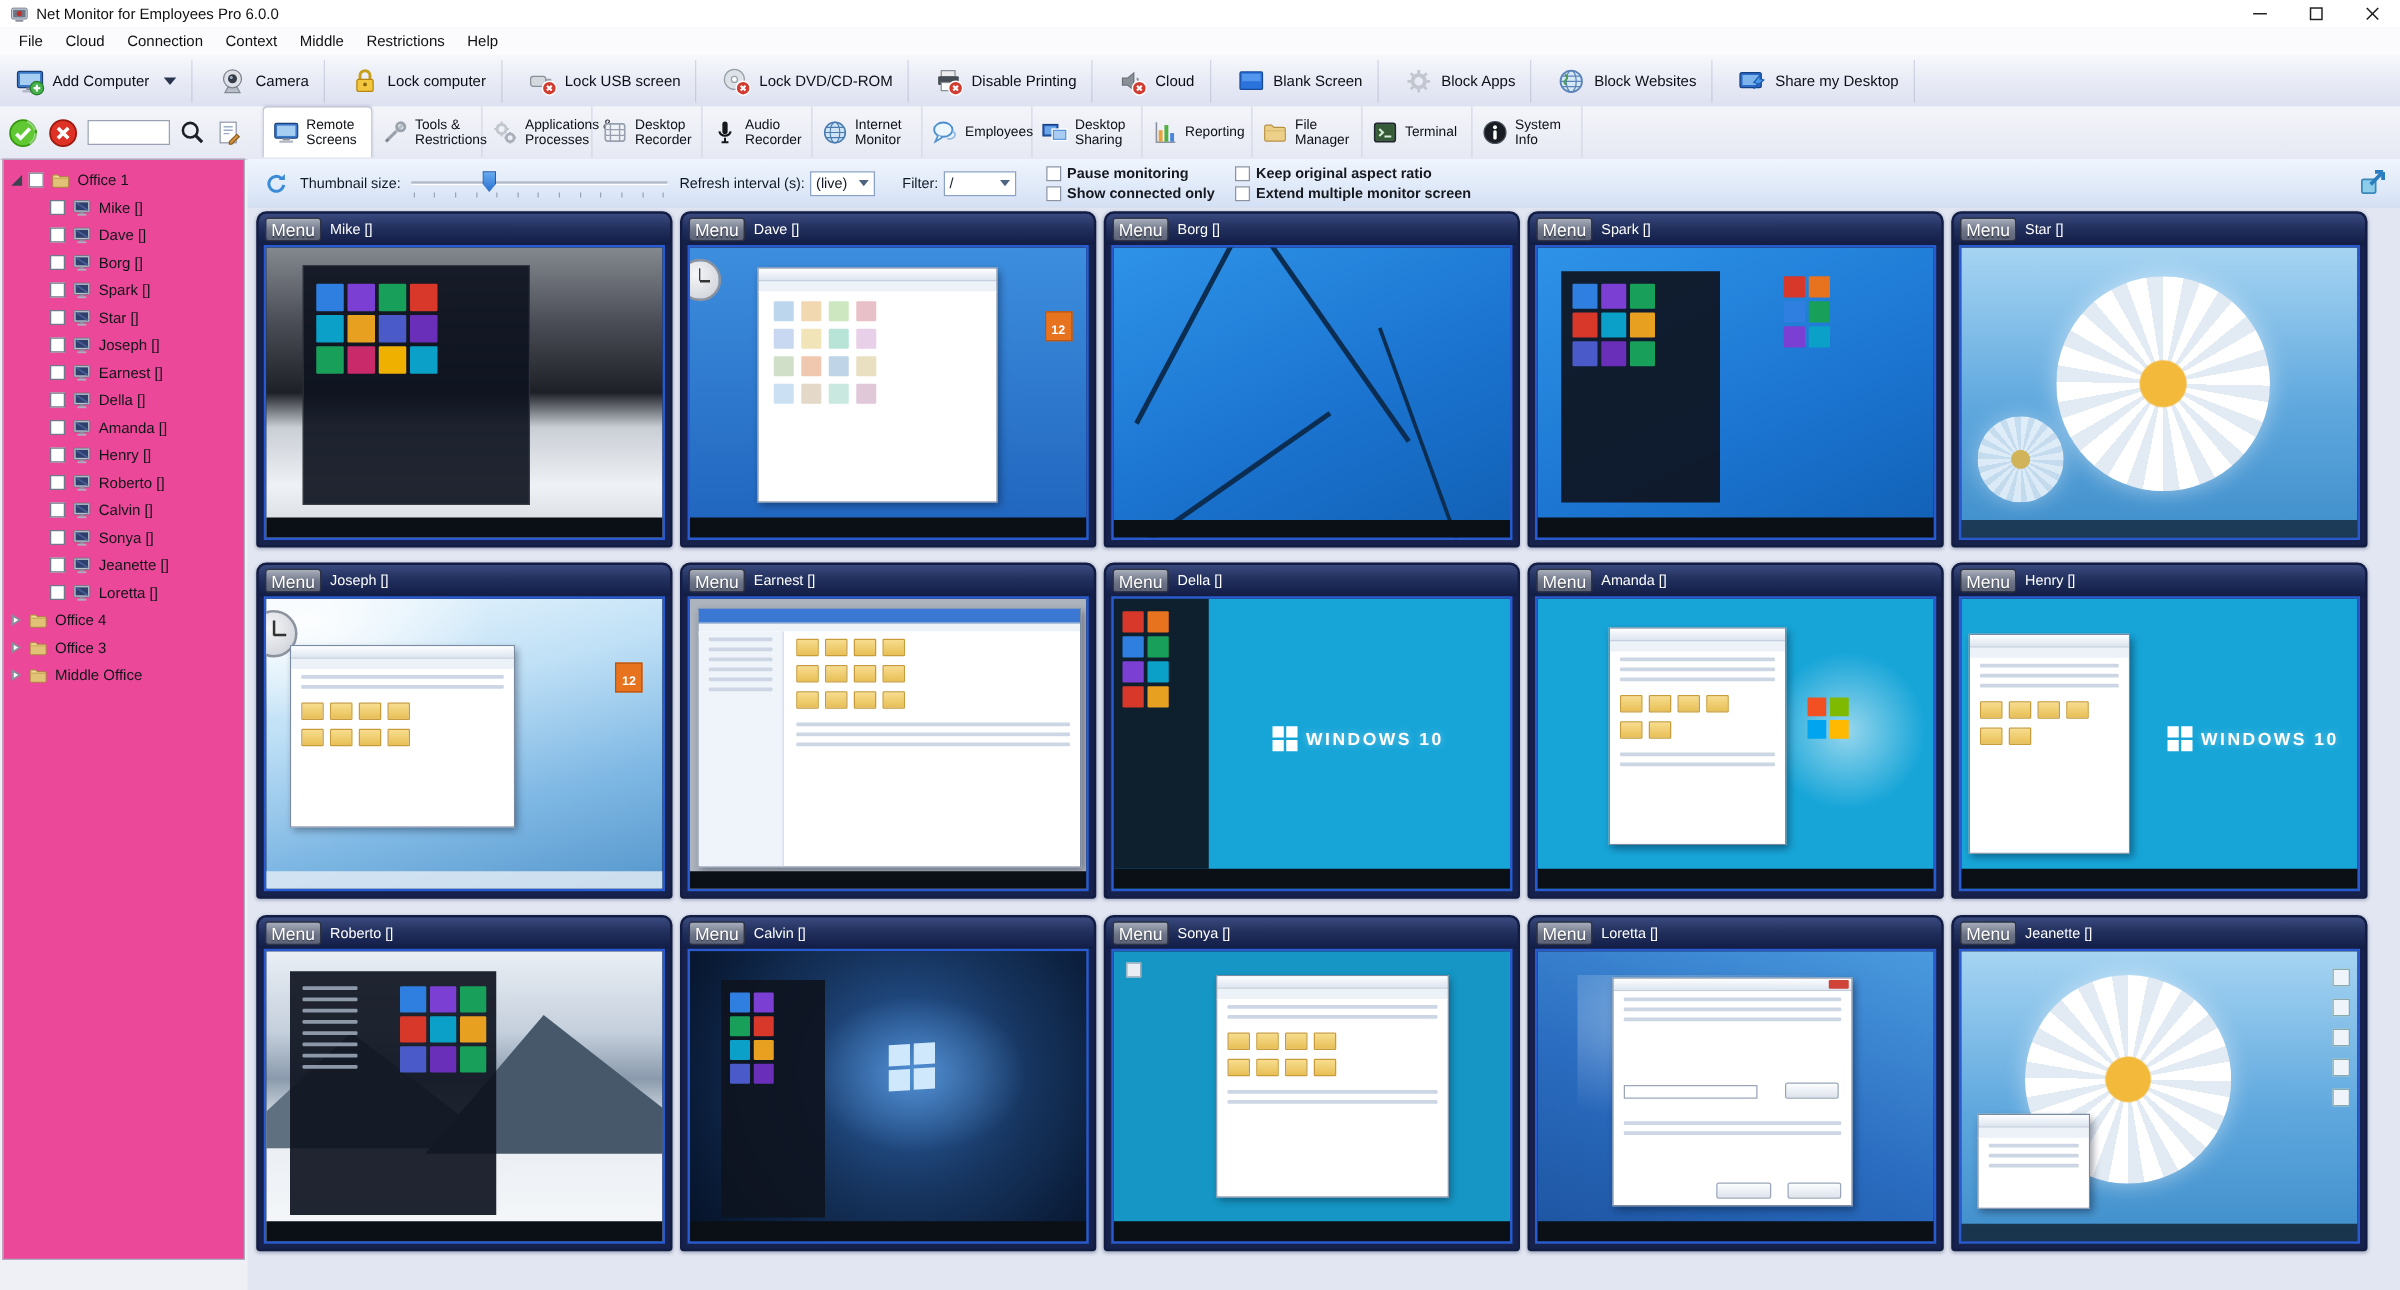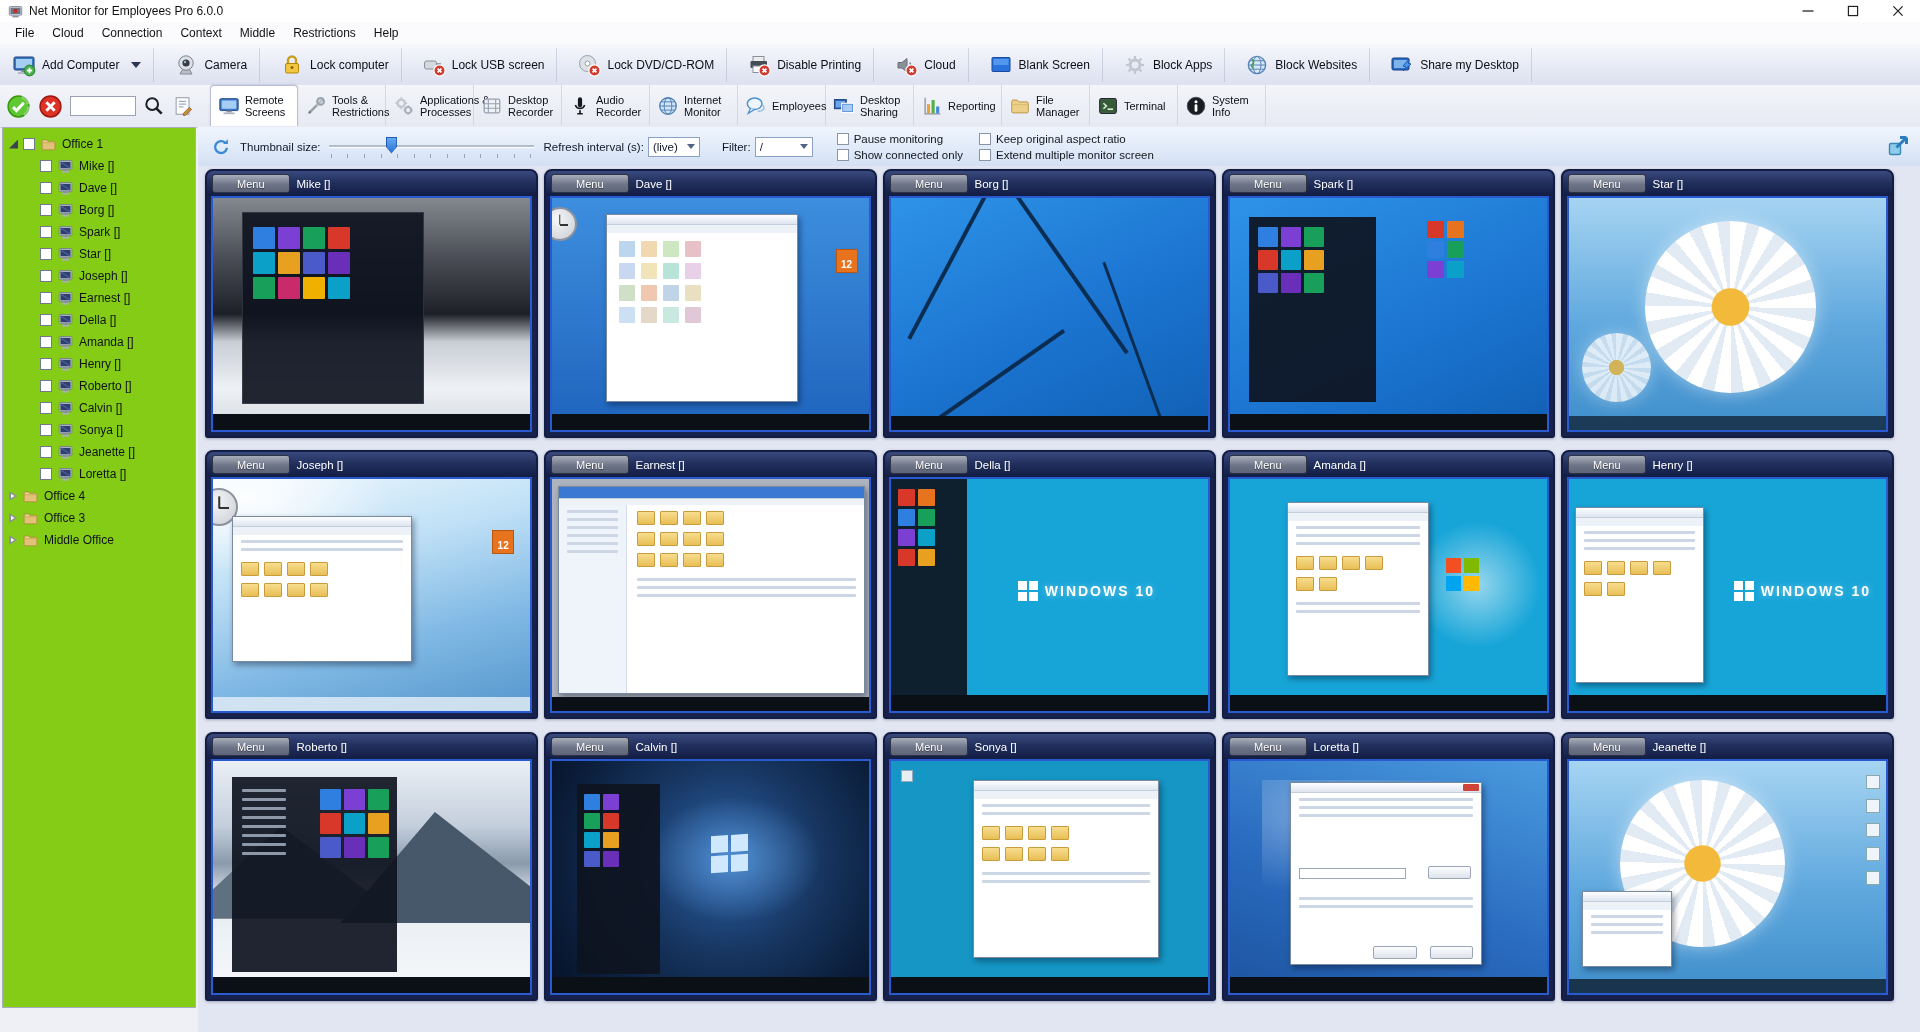--- a/index.html
+++ b/index.html
@@ -56,43 +56,43 @@
   #thumb-slider .ticks i{width:1px;height:4px;background:#9aa4b6;}
   #thumb-slider .handle{position:absolute;top:1px;width:9px;height:15px;
       background:linear-gradient(180deg,#66aaf0,#2a70d0);border:1px solid #1d5cb4;
       clip-path:polygon(0 0,100% 0,100% 62%,50% 100%,0 62%);}
   .combo{height:20px;background:#fff;border:1px solid #8aa0c4;display:inline-flex;align-items:center;
          justify-content:space-between;padding:0 4px;margin:0 8px 0 4px;box-sizing:border-box;}
   .combo .val{font-size:11.5px;color:#101826;}
   .chev{width:0;height:0;border-left:4px solid transparent;border-right:4px solid transparent;
         border-top:5px solid #4e6480;margin-left:6px;}
   .ckcol{display:flex;flex-direction:column;justify-content:center;gap:4px;margin-left:16px;}
-  .ck{display:flex;align-items:center;gap:5px;}
+  .ck{display:flex;align-items:center;gap:5px;font-weight:bold;}
   .ck .box{width:12px;height:12px;background:#fff;border:1px solid #8a94a6;box-sizing:border-box;}
   #expand-btn{position:absolute;right:10px;top:7px;}
 
   
-  #sidebar{position:absolute;left:2px;top:127px;width:194px;height:881px;background:#84cc16;
+  #sidebar{position:absolute;left:2px;top:127px;width:194px;height:881px;background:#ec4899;
            border:1px solid #a8adbd;box-sizing:border-box;overflow:hidden;}
   .trow{display:flex;align-items:center;height:22px;gap:5px;font-size:12px;color:#101418;}
   .tri-exp{width:9px;height:9px;background:#3c4250;clip-path:polygon(100% 0,0 100%,100% 100%);margin-left:6px;flex:0 0 auto;}
   .tri-col{position:relative;width:8px;height:10px;margin-left:6px;flex:0 0 auto;}
   .tri-col::before{content:"";position:absolute;inset:0;background:#8a8f9c;clip-path:polygon(0 0,100% 50%,0 100%);}
   .tri-col::after{content:"";position:absolute;left:1.5px;top:2.5px;width:4px;height:5px;background:#fff;
                   clip-path:polygon(0 0,100% 50%,0 100%);}
   .tspacer{width:9px;margin-left:6px;flex:0 0 auto;}
   .tck{width:12px;height:12px;border:1px solid #707a8a;background:#fff;box-sizing:border-box;flex:0 0 auto;}
 
   
   #main{position:absolute;left:198px;top:166px;width:1722px;height:866px;background:#e2e6f2;}
   .tile{position:absolute;width:333px;height:269px;background:#16214c;border:2px solid #131d44;
         border-radius:8px 8px 3px 3px;box-sizing:border-box;box-shadow:0 1px 3px rgba(30,40,80,.35);}
   .thead{position:absolute;left:0;top:0;right:0;height:25px;display:flex;align-items:center;
          background:linear-gradient(180deg,#3a4a7e 0%,#22305e 45%,#121d45 100%);border-radius:6px 6px 0 0;}
-  .menubtn{margin-left:5px;height:17px;padding:0 24px;font-size:11px;color:#fff;display:flex;align-items:center;
+  .menubtn{margin-left:5px;height:17px;padding:0 4px;font-size:14px;color:#fff;display:flex;align-items:center;
          background:linear-gradient(180deg,#a8aeba,#6e7588 55%,#5d6478);border:1px solid #2e3344;
          border-radius:3px;text-shadow:0 1px 1px rgba(0,0,0,.5);}
   .ttitle{margin-left:7px;font-size:11.5px;color:#fff;white-space:nowrap;}
   .screen{position:absolute;left:4px;right:4px;top:25px;bottom:4px;border:2px solid #2a5ad0;
           overflow:hidden;background:#123;}
   .sc{position:absolute;}
   .tgrid{display:grid;gap:3px;}
   .tgrid i{width:var(--s);height:var(--s);display:block;border-radius:1px;}
   .win{background:#f4f6f9;border:1px solid #7a8aa0;box-shadow:2px 3px 6px rgba(0,10,30,.4);}
   .wtb{height:9px;background:linear-gradient(180deg,#fdfeff,#dde5f0);border-bottom:1px solid #c4cedc;position:relative;}

